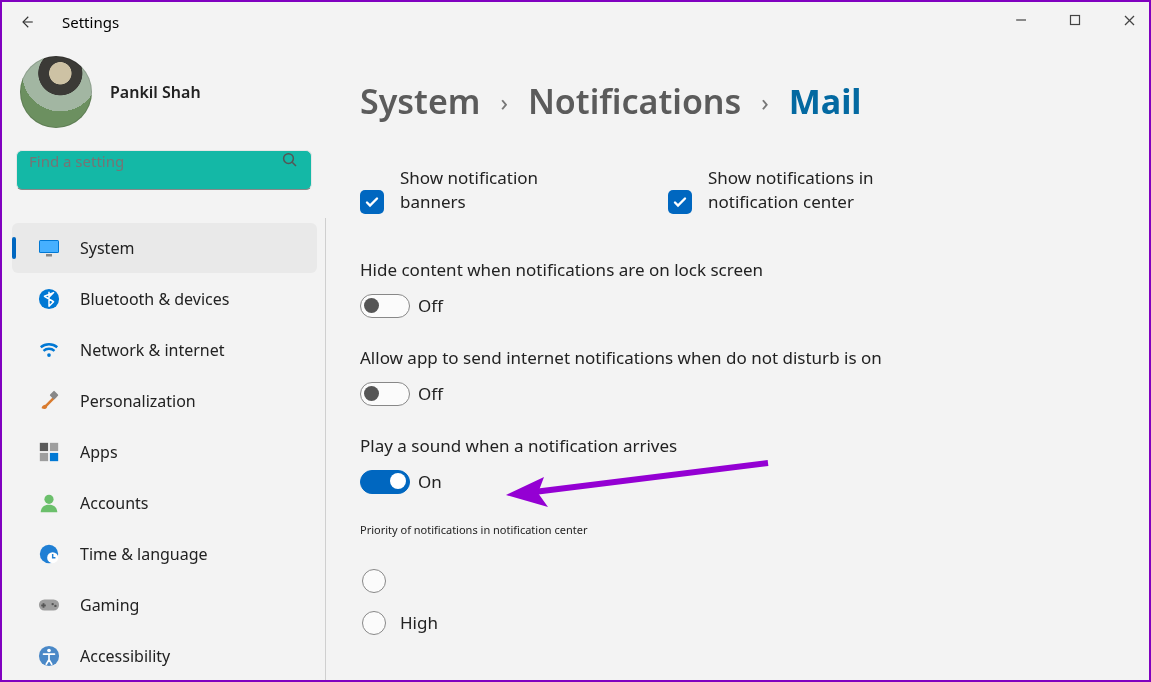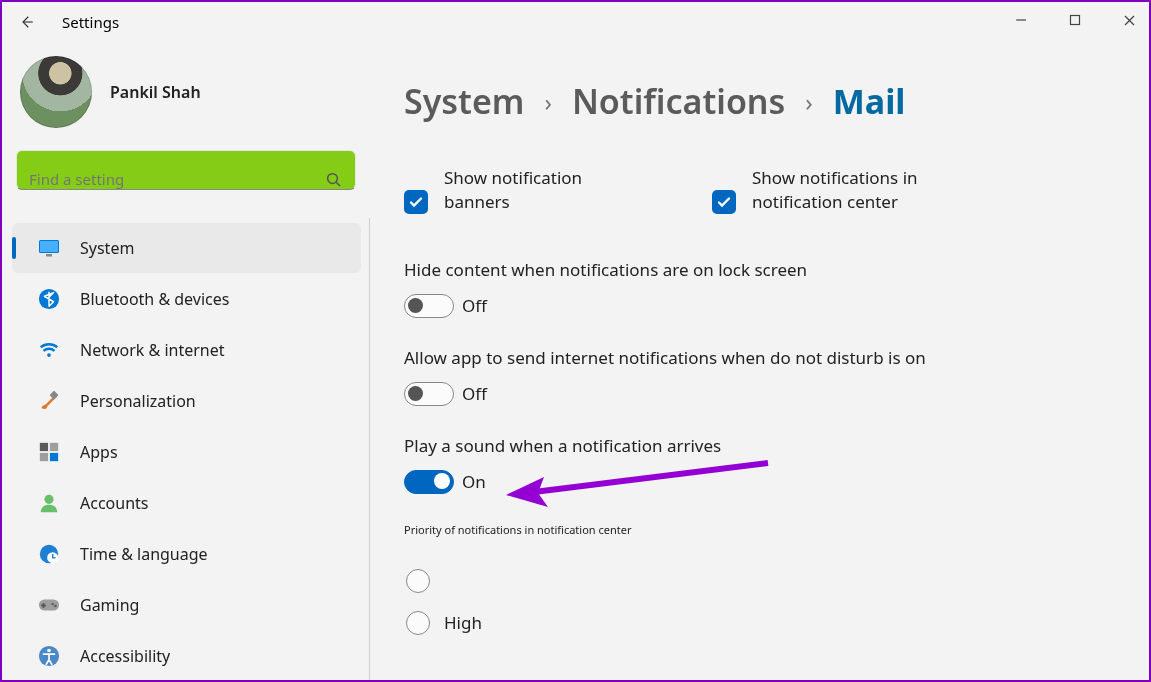--- a/index.html
+++ b/index.html
@@ -7,26 +7,26 @@
 
 
 .titlebar { height: 40px; display: flex; align-items: center; padding: 0 4px; }
 .back-btn { width: 40px; height: 40px; display: flex; align-items: center; justify-content: center; cursor: pointer; }
 .title { font-size: 15px; margin-left: 16px; color: #000; }
 .win-controls { position: absolute; right: 6px; top: 4px; display: flex; gap: 26px; align-items: center; }
 .win-ctrl { width: 28px; height: 28px; display: flex; align-items: center; justify-content: center; cursor: pointer; color: #555; }
 
 
 .container { display: flex; height: calc(100% - 40px); }
-.sidebar { width: 368px; padding: 14px 0 0 0; display: flex; flex-direction: column; }
+.sidebar { width: 324px; padding: 14px 0 0 0; display: flex; flex-direction: column; }
 .profile { display: flex; align-items: center; padding: 0 0 22px 18px; gap: 18px; }
 .avatar { width: 72px; height: 72px; border-radius: 50%; background: radial-gradient(circle at 56% 24%, #cdc2a4 0 16%, #3b3a36 17% 32%, #a2b6a2 33% 56%, #6c9060 47% 100%); box-shadow: inset 0 0 0 1px #0002; }
 .username { font-weight: 600; font-size: 16px; color: #222; }
 
-.searchbox { margin: 0 14px 28px 14px; height: 40px; background: #84cc16; border: 1px solid #e6e6e6; border-bottom: 1.5px solid #888; border-radius: 6px; display: flex; align-items: flex-end; padding: 0 12px; }
+.searchbox { margin: 0 14px 28px 14px; height: 40px; background: #14b8a6; border: 1px solid #e6e6e6; border-bottom: 1.5px solid #888; border-radius: 6px; display: flex; align-items: flex-start; padding: 0 12px; }
 .search-input { flex: 1; border: none; outline: none; background: transparent; font-size: 15px; color: #444; }
 .search-icon { width: 18px; height: 18px; color: #555; }
 
 .navlist { border-right: 1px solid #cfcfcf; margin-right: 0; padding-top: 4px; flex: 1; overflow: hidden; }
 .nav-item { height: 50px; display: flex; align-items: center; gap: 20px; padding: 0 0 0 26px; font-size: 16px; color: #222; cursor: pointer; position: relative; border-radius: 6px; margin: 1px 8px 1px 10px; }
 .nav-item.selected { background: #e9e9e9; }
 .nav-item.selected::before { content: ""; position: absolute; left: 0; top: 14px; bottom: 14px; width: 4px; background: #0067c0; border-radius: 3px; }
 .nav-icon { width: 22px; height: 22px; display: flex; align-items: center; justify-content: center; color: #0067c0; }
 
 

